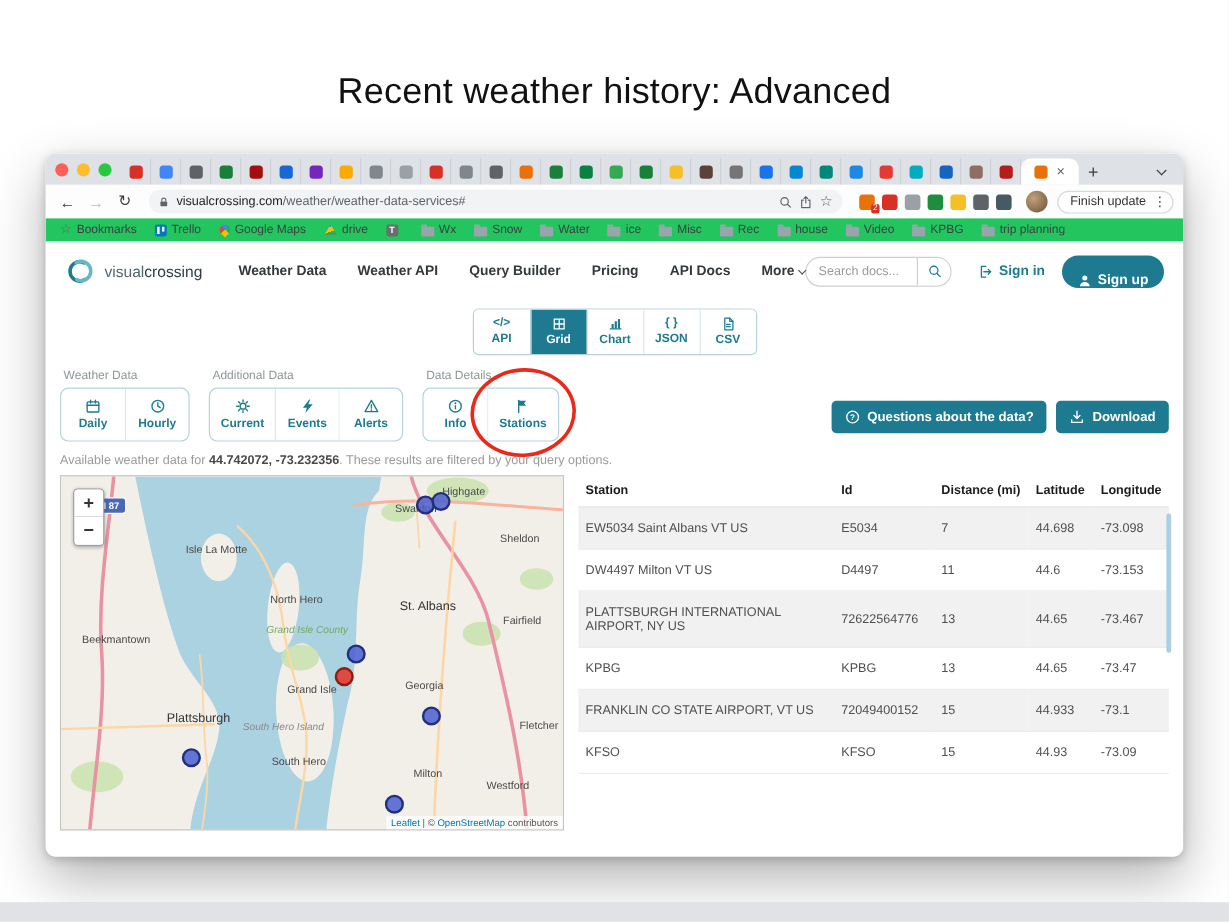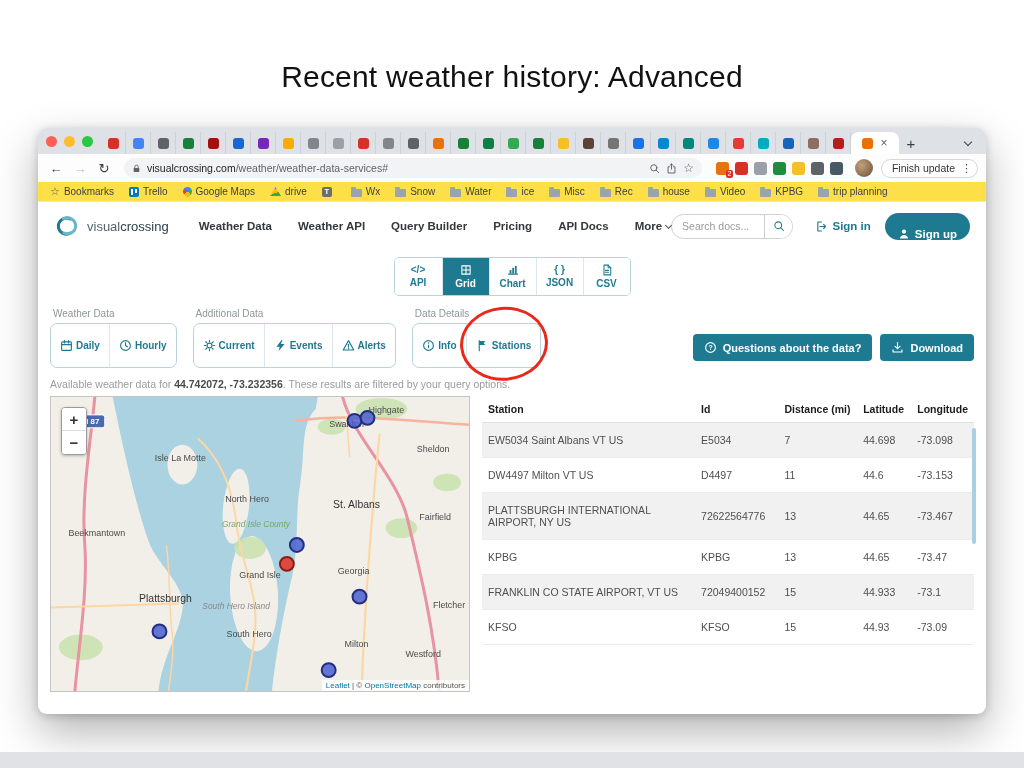--- a/index.html
+++ b/index.html
@@ -73,21 +73,21 @@
     width:18px;height:18px;border-radius:50%;margin:0 4px;cursor:pointer;
     background:radial-gradient(circle at 35% 35%,#c2a27c,#6b4f35);flex:none;
   }
   .update-pill{
     display:flex;align-items:center;gap:6px;border:1px solid #d5d9dd;border-radius:12px;
     padding:2px 5px 2px 10px;font-size:10.5px;color:#333;background:#fff;cursor:pointer;flex:none;text-align:right;
   }
   .update-pill .dots{font-size:11px;color:#444;}
 
   .bookmarksbar{
-    height:20px;background:#fde047;border-bottom:1px solid #e6e6e6;
+    height:20px;background:#22c55e;border-bottom:1px solid #e6e6e6;
     display:flex;align-items:center;gap:15px;padding:0 12px;font-size:10px;color:#3c4043;
   }
   .bm{display:flex;align-items:center;gap:4px;cursor:pointer;white-space:nowrap;}
   .bm-icon{display:inline-flex;align-items:center;justify-content:center;}
   .icon-star::before{content:"☆";font-size:11px;color:#5f6368;line-height:1;}
   .icon-folder{width:11px;height:8px;background:#9aa4ad;border-radius:1px;position:relative;margin-top:2px;}
   .icon-folder::before{content:"";position:absolute;top:-2px;left:0;width:5px;height:2px;background:#9aa4ad;border-radius:1px 1px 0 0;}
   .icon-trello{width:10px;height:10px;background:#0079bf;border-radius:2px;position:relative;}
   .icon-trello::before{content:"";position:absolute;left:2px;top:2px;width:2.3px;height:6px;background:#fff;}
   .icon-trello::after{content:"";position:absolute;left:5.7px;top:2px;width:2.3px;height:4px;background:#fff;}
@@ -132,21 +132,21 @@
   }
   .view-tab:first-child{border-left:none;}
   .view-tab.active{background:var(--teal);color:#fff;}
   .vt-glyph{font-size:10px;font-weight:700;line-height:1;}
 
   .controls-row{display:flex;align-items:flex-end;padding:0 12px;margin-top:12px;}
   .sections{display:flex;gap:16px;}
   .section-label{font-size:10px;color:#8e9699;margin:0 0 4px 3px;}
   .btn-group{display:flex;border:1px solid var(--border-teal);border-radius:7px;background:#fff;}
   .pill-btn{
-    position:relative;display:flex;flex-direction:row;align-items:center;justify-content:center;gap:3px;
+    position:relative;display:flex;flex-direction:column;align-items:center;justify-content:center;gap:3px;
     min-width:53px;height:43px;padding:0 9px;color:var(--teal);font-size:10px;font-weight:700;
     cursor:pointer;border-left:1px solid #d9e8ec;
   }
   .pill-btn:first-child{border-left:none;border-radius:6px 0 0 6px;}
   .pill-btn:last-child{border-radius:0 6px 6px 0;}
   .annotation-circle{
     position:absolute;left:50%;top:50%;width:88px;height:74px;border:3.5px solid var(--red);
     border-radius:50%;transform:translate(-50%,-53%) rotate(-5deg);pointer-events:none;z-index:6;
   }
   .actions{margin-left:auto;display:flex;gap:8px;align-items:center;margin-bottom:7px;}

